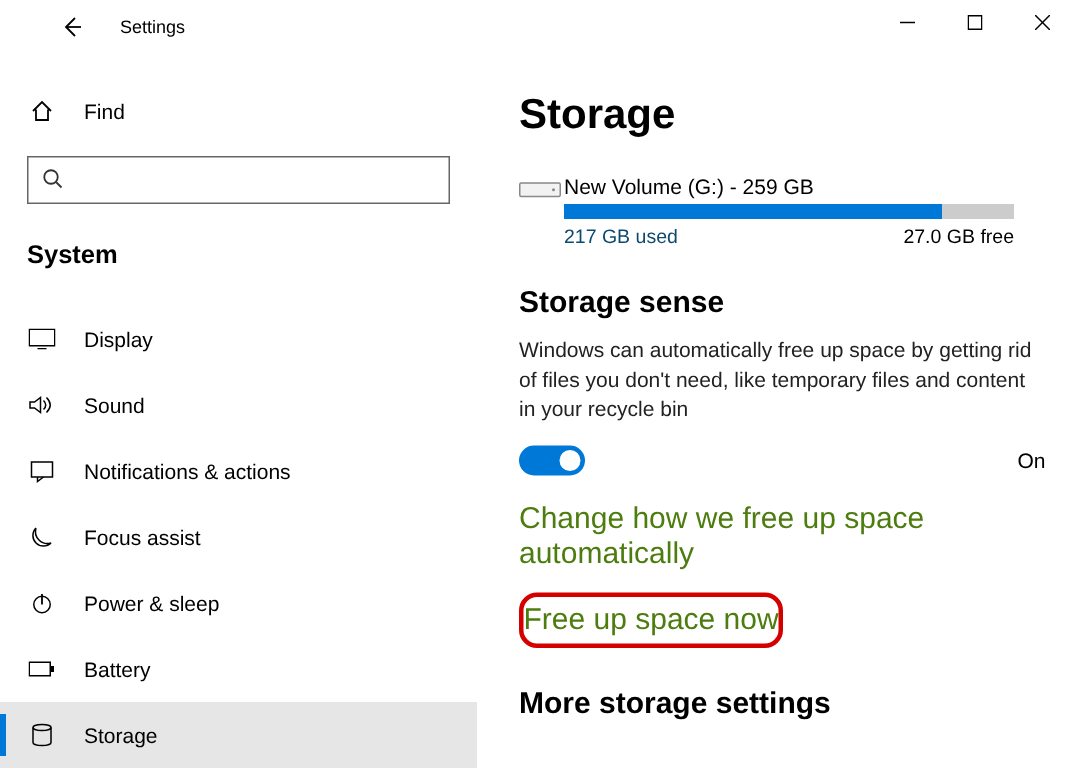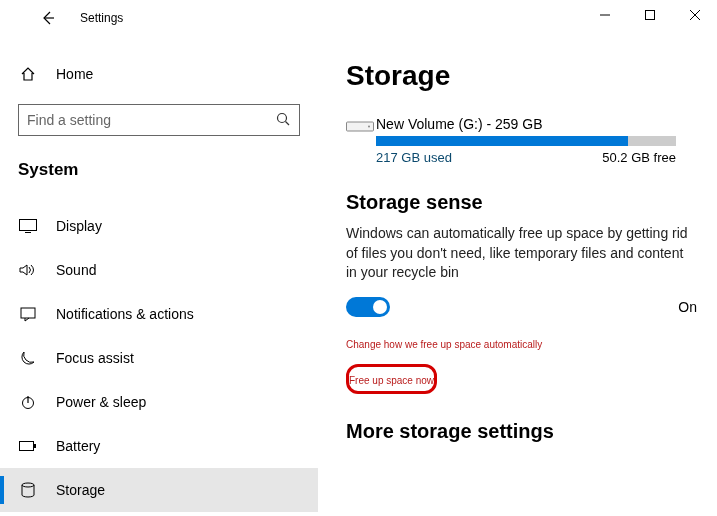--- a/index.html
+++ b/index.html
@@ -190,22 +190,22 @@
     position: absolute;
     right: 3px;
     top: 3px;
     width: 14px;
     height: 14px;
     border-radius: 50%;
     background: #fff;
   }
   .toggle-label { margin-left: 12px; font-size: 14px; }
   .link {
-    color: #b91c1c;
-    font-size: 10px;
+    color: #4d7c0f;
+    font-size: 20px;
     display: inline-block;
     margin-bottom: 14px;
     cursor: pointer;
   }
   .highlight {
     border: 3px solid #d40000;
     border-radius: 12px;
     padding: 4px 0;
     display: inline-block;
   }
@@ -242,25 +242,24 @@
 </div>
 
 <div class="container">
   <div class="sidebar">
     <div class="home-row">
       <span class="icon">
         <svg width="16" height="16" viewBox="0 0 16 16">
             <path d="M2 8 L8 2 L14 8 M4 7 V14 H12 V7" stroke="#000" fill="none" stroke-width="1.2"></path>
           </svg>
       </span>
-      <span class="label">Home</span>
+      <span class="label">Find</span>
     </div>
 
     <div class="search-box">
-      <input type="text" placeholder="Find a setting" style="">
       <span>
         <svg width="16" height="16" viewBox="0 0 16 16">
             <circle cx="7" cy="7" r="4.5" stroke="#333" fill="none" stroke-width="1.2"></circle>
             <line x1="10.5" y1="10.5" x2="14" y2="14" stroke="#333" stroke-width="1.2"></line>
           </svg>
       </span>
     </div>
 
     <div class="group-header">System</div>
 
@@ -344,21 +343,21 @@
             <circle cx="23" cy="8.5" r="1" fill="#888"></circle>
           </svg>
       </div>
       <div class="drive-body">
         <div class="drive-name">New Volume (G:) - 259 GB</div>
         <div class="gauge">
           <div class="gauge-fill" id="gauge-fill" style="width: 84%;"></div>
         </div>
         <div class="drive-meta">
           <span class="used">217 GB used</span>
-          <span>50.2 GB free</span>
+          <span>27.0 GB free</span>
         </div>
       </div>
     </div>
 
     <h2>Storage sense</h2>
     <p class="desc">Windows can automatically free up space by getting rid of files you don't need, like temporary files and content in your recycle bin</p>
 
     <div class="toggle-row">
       <div class="toggle"></div>
       <span class="toggle-label">On</span>

